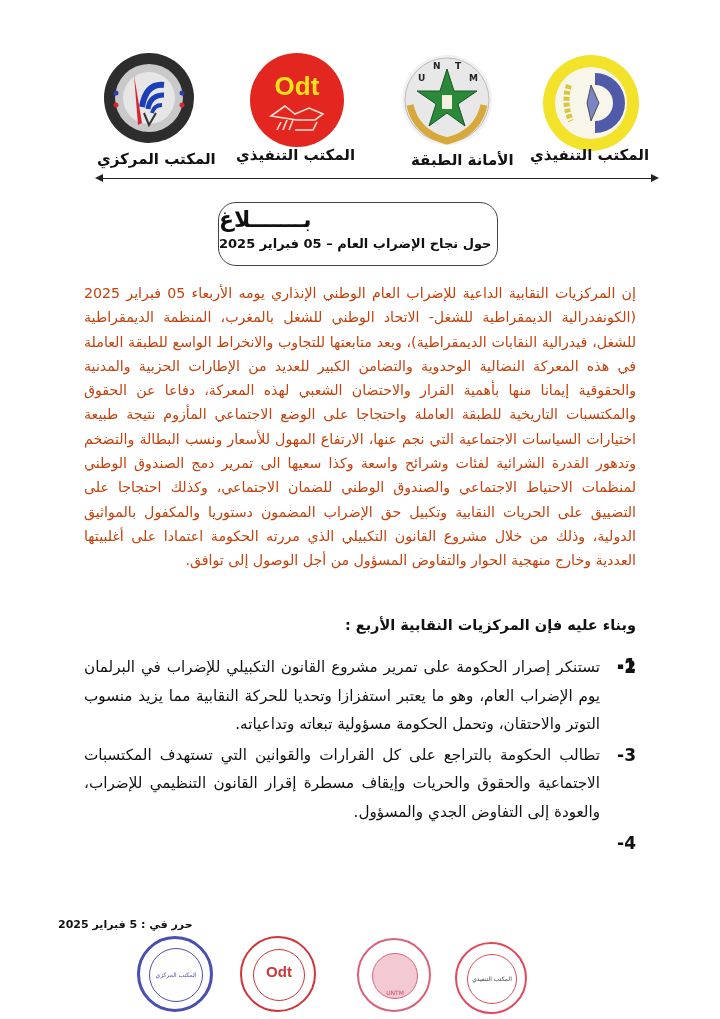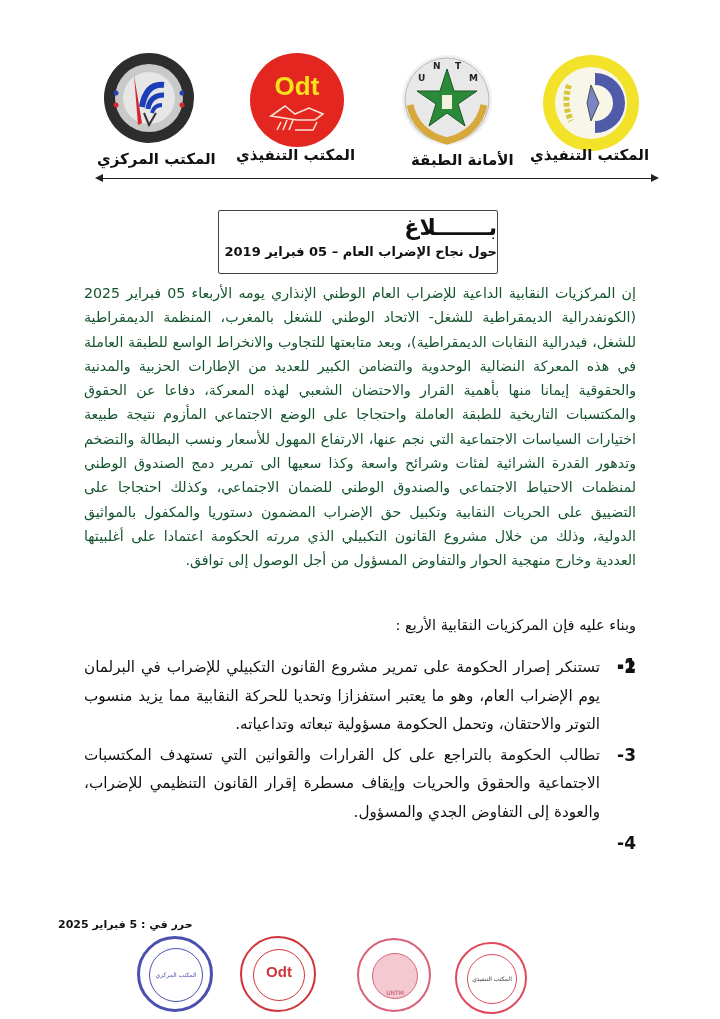--- a/index.html
+++ b/index.html
@@ -18,30 +18,30 @@
   .arrow-left {
     position: absolute; left: 95px; top: 174px; width: 0; height: 0;
     border-top: 4px solid transparent; border-bottom: 4px solid transparent; border-right: 8px solid #222;
   }
   .arrow-right {
     position: absolute; left: 651px; top: 174px; width: 0; height: 0;
     border-top: 4px solid transparent; border-bottom: 4px solid transparent; border-left: 8px solid #222;
   }
   .title-box {
     position: absolute; left: 218px; top: 202px; width: 278px; height: 62px;
-    border: 1.5px solid #444; border-radius: 2px; text-align: right; direction: rtl; margin-top: 8px;
+    border: 1.5px solid #444; border-radius: 18px; text-align: left; direction: rtl;
   }
   .title-main { font-weight: bold; font-size: 22px; margin-top: 4px; letter-spacing: 0; }
   .title-sub { font-weight: bold; font-size: 13px; margin-top: 4px; }
   .body-text {
     position: absolute; left: 84px; width: 552px; direction: rtl; text-align: justify;
-    font-family: "DejaVu Sans", sans-serif; font-size: 14.2px; line-height: 24.3px; color: #14532d;
+    font-family: "DejaVu Sans", sans-serif; font-size: 14.2px; line-height: 24.3px; color: #c2410c;
   }
   .intro { top: 281px; }
-  .lead { position: absolute; left: 84px; top: 617px; width: 552px; direction: rtl; font-weight: normal; font-size: 14.5px; }
+  .lead { position: absolute; left: 84px; top: 617px; width: 552px; direction: rtl; font-weight: bold; font-size: 14.5px; }
   .list { position: absolute; left: 84px; top: 651px; width: 552px; direction: rtl; }
   .item { position: relative; padding-right: 36px; font-size: 15.2px; line-height: 28.6px; text-align: justify; margin-bottom: 2px; }
   .item-num { position: absolute; right: 0; top: 0; font-weight: bold; font-size: 17px; }
   .signed { position: absolute; left: 38px; top: 918px; font-weight: bold; font-size: 11px; direction: rtl; white-space: nowrap; margin-left: 20px; }
   .stamp { position: absolute; border-radius: 50%; }
 </style>
 </head>
 <body>
 
 <div class="logo" style="left:104px; top:53px; width:90px; height:90px; background:#2d2d2d;">
@@ -93,21 +93,21 @@
   </svg>
 </div>
 <div class="logo-label" style="left:530px; top:146px;">المكتب التنفيذي</div>
 
 <div class="timeline"></div>
 <div class="arrow-left"></div>
 <div class="arrow-right"></div>
 
 <div class="title-box">
   <div class="title-main">بـــــــلاغ</div>
-  <div class="title-sub">حول نجاح الإضراب العام – 05 فبراير 2019</div>
+  <div class="title-sub">حول نجاح الإضراب العام – 05 فبراير 2025</div>
 </div>
 
 <div class="body-text intro">إن المركزيات النقابية الداعية للإضراب العام الوطني الإنذاري يومه الأربعاء 05 فبراير 2025 (الكونفدرالية الديمقراطية للشغل- الاتحاد الوطني للشغل بالمغرب، المنظمة الديمقراطية للشغل، فيدرالية النقابات الديمقراطية)، وبعد متابعتها للتجاوب والانخراط الواسع للطبقة العاملة في هذه المعركة النضالية الوحدوية والتضامن الكبير للعديد من الإطارات الحزبية والمدنية والحقوقية إيمانا منها بأهمية القرار والاحتضان الشعبي لهذه المعركة، دفاعا عن الحقوق والمكتسبات التاريخية للطبقة العاملة واحتجاجا على الوضع الاجتماعي المأزوم نتيجة طبيعة اختيارات السياسات الاجتماعية التي نجم عنها، الارتفاع المهول للأسعار ونسب البطالة والتضخم وتدهور القدرة الشرائية لفئات وشرائح واسعة وكذا سعيها الى تمرير دمج الصندوق الوطني لمنظمات الاحتياط الاجتماعي والصندوق الوطني للضمان الاجتماعي، وكذلك احتجاجا على التضييق على الحريات النقابية وتكبيل حق الإضراب المضمون دستوريا والمكفول بالمواثيق الدولية، وذلك من خلال مشروع القانون التكبيلي الذي مررته الحكومة اعتمادا على أغلبيتها العددية وخارج منهجية الحوار والتفاوض المسؤول من أجل الوصول إلى توافق.</div>
 
 <div class="lead">وبناء عليه فإن المركزيات النقابية الأربع :</div>
 
 <div class="list">
   <div class="item">
     <span class="item-num">1-</span>
   </div>

